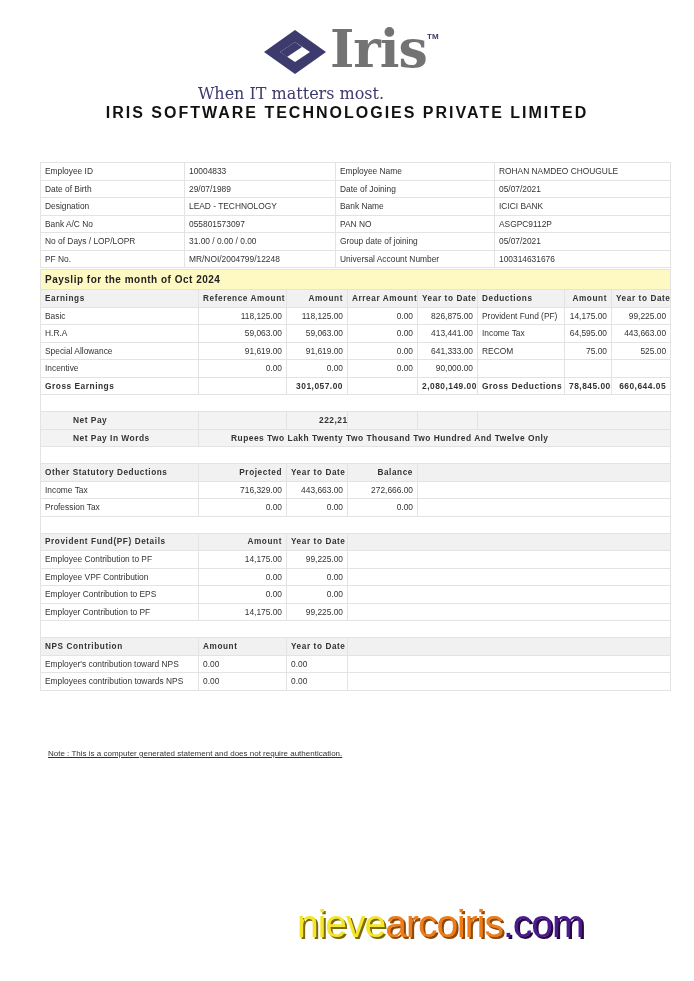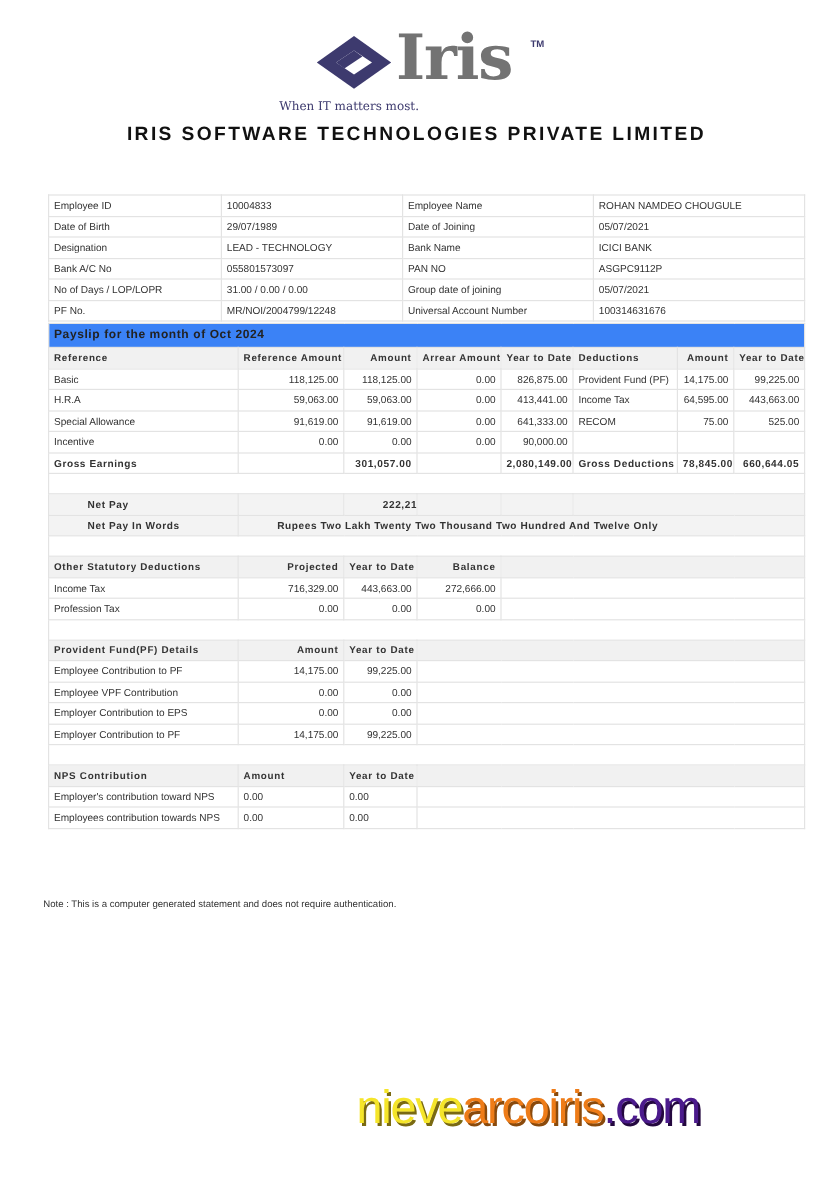--- a/index.html
+++ b/index.html
@@ -2,36 +2,36 @@
 <html><head>
 <meta charset="utf-8">
 <style>
   html, body { margin:0; padding:0; background:#ffffff; }
   body { width:694px; height:981px; position:relative; overflow:hidden;
          font-family:"Liberation Sans", sans-serif; color:#222; }
   .logo { position:absolute; left:262px; top:26px; width:180px; height:56px; }
   .logo-mark { position:absolute; left:0; top:2px; }
   .logo-word { position:absolute; left:68px; top:-8px; font-family:"DejaVu Serif", serif;
                font-weight:bold; font-size:52px; color:#737373; letter-spacing:-1px; }
-  .logo-tm { position:absolute; left:180px; top:6px; font-size:8px; color:#3d3a6e; font-weight:bold; }
+  .logo-tm { position:absolute; left:165px; top:6px; font-size:8px; color:#3d3a6e; font-weight:bold; }
   .tagline { position:absolute; left:0; width:582px; top:84px; text-align:center;
-             font-family:"DejaVu Serif", serif; font-size:10px; color:#3d3a6e; }
+             font-family:"DejaVu Serif", serif; font-size:16px; color:#3d3a6e; }
   .company { position:absolute; left:0; width:694px; top:104px; text-align:center;
              font-size:16px; font-weight:bold; letter-spacing:2px; color:#111; }
 
   table { border-collapse:collapse; position:absolute; left:40px; width:630px; table-layout:fixed; }
   td { border:1px solid #e3e3e3; font-size:8.4px; height:16.5px; padding:0 4px; white-space:nowrap; overflow:hidden; color:#333; }
   .r { text-align:right; }
   .hd td { background:#f1f1f1; font-weight:bold; letter-spacing:0.6px; color:#333; font-size:8.2px; }
   .bold td { font-weight:bold; letter-spacing:0.5px; }
-  .title td { background:#3b82f6; font-weight:bold; font-size:10px; letter-spacing:0.5px; height:19px; color:#222; }
+  .title td { background:#fef9c3; font-weight:bold; font-size:10px; letter-spacing:0.5px; height:19px; color:#222; }
   .spacer td { height:16px; }
   .shade td { background:#f3f3f3;padding-left:32px; }
 
-  .note { position:absolute; left:36px; top:749px; font-size:8px; color:#333; }
+  .note { position:absolute; left:48px; top:749px; font-size:8px; color:#333;text-decoration:underline; }
   .wm { position:absolute; left:297px; top:902px; font-size:39px; font-weight:normal;
         font-family:"Liberation Sans", sans-serif; letter-spacing:-1px;
         text-shadow:2px 2px 0 #6b5a10;text-align:right; }
   .wm .y { color:#f5e52a; text-shadow:2px 2px 0 #7a6a12; }
   .wm .o { color:#ee7c18; text-shadow:2px 2px 0 #8a4a0c; }
   .wm .p { color:#4b1a8c; text-shadow:2px 2px 0 #24083f; }
 </style>
 </head>
 <body>
 
@@ -103,21 +103,21 @@
     <col style="width:60px">
       <col style="width:87px">
       <col style="width:47px">
       <col style="width:59px">
   </colgroup>
   <tbody>
       <tr class="title">
     <td colspan="8">Payslip for the month of Oct 2024</td>
   </tr>
   <tr class="hd">
-    <td>Reference</td>
+    <td>Earnings</td>
     <td class="r">Reference Amount</td>
     <td class="r">Amount</td>
     <td class="r">Arrear Amount</td>
     <td class="r">Year to Date</td>
     <td>Deductions</td>
     <td class="r">Amount</td>
     <td class="r">Year to Date</td>
   </tr>
   <tr>
     <td>Basic</td>

